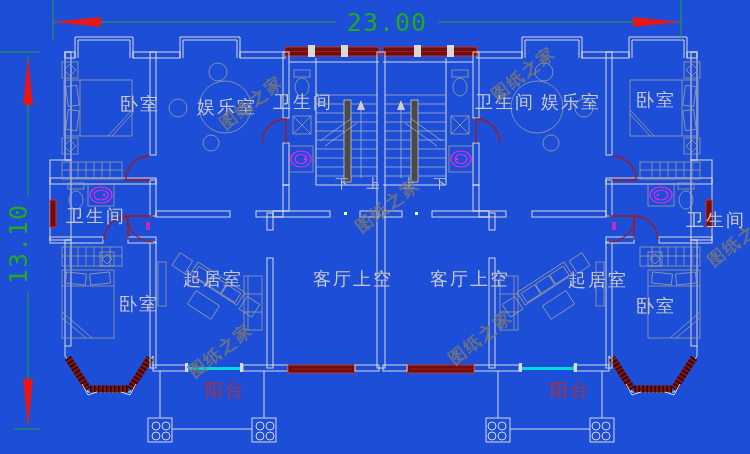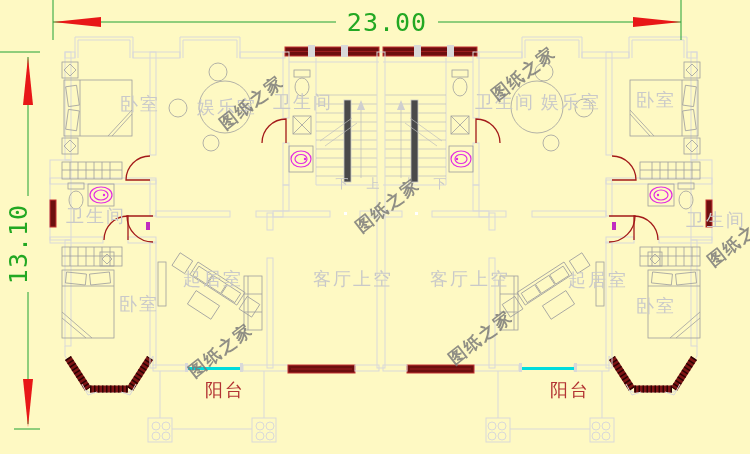--- a/index.html
+++ b/index.html
@@ -1,16 +1,16 @@
 <!DOCTYPE html>
 <html><head>
 <meta charset="utf-8">
 <style>
   html,body{margin:0;padding:0;background:#000;}
-  #stage{width:750px;height:454px;background:#fef9c3;position:relative;overflow:hidden;}
+  #stage{width:750px;height:454px;background:#1d4ed8;position:relative;overflow:hidden;}
   svg{display:block;}
   .w{fill:none;stroke:#d9d9d9;stroke-width:1;}
   .l{stroke:#d9d9d9;stroke-width:1;}
   .tread{stroke:#bdbdbd;stroke-width:.7;fill:none;}
   .f{fill:none;stroke:#9f9f9f;stroke-width:.8;}
   .win{fill:#6d0f0f;stroke:#c43333;stroke-width:1;}
   .winline{stroke:#a82222;stroke-width:.8;}
   .door{stroke:#a31a1a;stroke-width:1.3;fill:none;}
   .mag{stroke:#e22ce2;stroke-width:1.2;fill:none;}
   .grn{stroke:#21a234;stroke-width:1;fill:none;}

